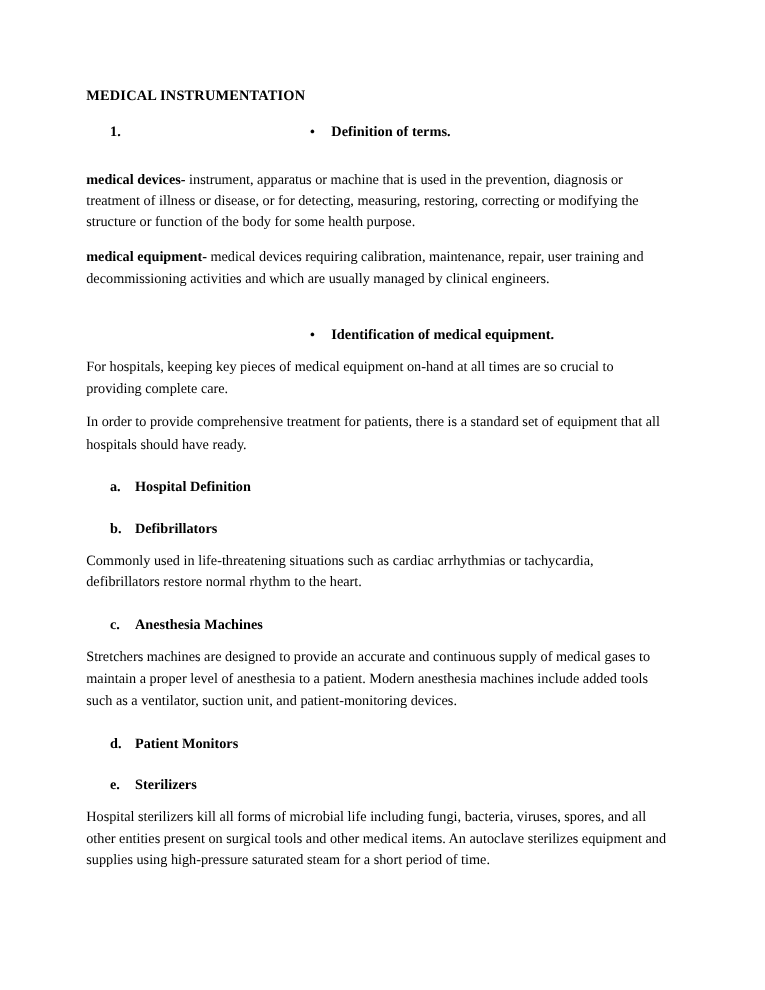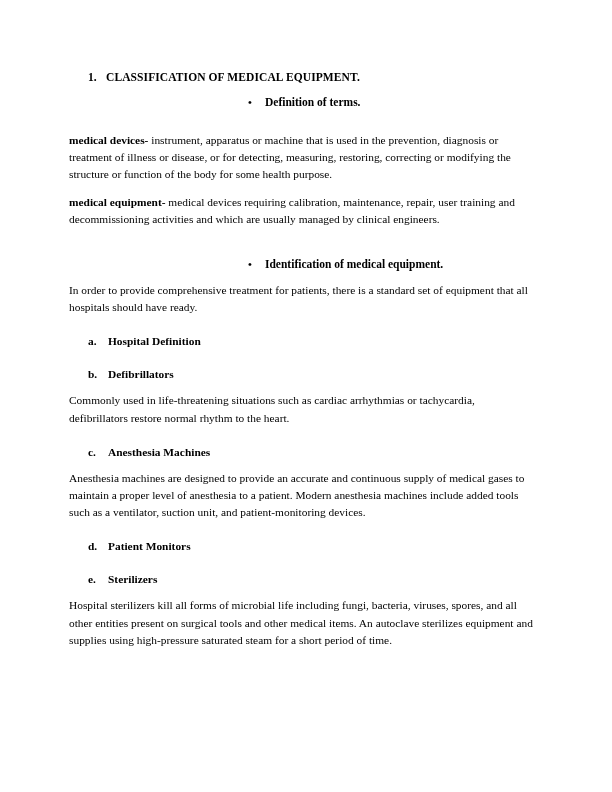--- a/index.html
+++ b/index.html
@@ -94,40 +94,41 @@
     font-weight: bold;
   }
 
   .section-block { margin: 0; }
 </style>
 </head>
 <body>
 
 <div class="page">
 
+  <h1 class="doc-title">MEDICAL INSTRUMENTATION</h1>
 
   <div class="num-item">
     <span class="marker">1.</span>
-    <span>CLASSIFICATION OF MEDICAL EQUIPMENT.</span>
   </div>
 
   <div class="bullet-head first">
     <span class="dot">•</span>
     <span>Definition of terms.</span>
   </div>
 
   <p class="body"><b>medical devices-</b><span> instrument, apparatus or machine that is used in the prevention, diagnosis or treatment of illness or disease, or for detecting, measuring, restoring, correcting or modifying the structure or function of the body for some health purpose.</span></p>
 
   <p class="body"><b>medical equipment-</b><span> medical devices requiring calibration, maintenance, repair, user training and decommissioning activities and which are usually managed by clinical engineers.</span></p>
 
   <div class="bullet-head second">
     <span class="dot">•</span>
     <span>Identification of medical equipment.</span>
   </div>
 
+  <p class="body">For hospitals, keeping key pieces of medical equipment on-hand at all times are so crucial to providing complete care.</p>
   <p class="body">In order to provide comprehensive treatment for patients, there is a standard set of equipment that all hospitals should have ready.</p>
 
   <div class="section-block">
     <div class="alpha-item">
       <span class="marker">a.</span>
       <span>Hospital Definition</span>
     </div>
   </div>
 
   <div class="section-block">
@@ -136,21 +137,21 @@
       <span>Defibrillators</span>
     </div>
     <p class="body">Commonly used in life-threatening situations such as cardiac arrhythmias or tachycardia, defibrillators restore normal rhythm to the heart.</p>
   </div>
 
   <div class="section-block">
     <div class="alpha-item">
       <span class="marker">c.</span>
       <span>Anesthesia Machines</span>
     </div>
-    <p class="body">Anesthesia machines are designed to provide an accurate and continuous supply of medical gases to maintain a proper level of anesthesia to a patient. Modern anesthesia machines include added tools such as a ventilator, suction unit, and patient-monitoring devices.</p>
+    <p class="body">Stretchers machines are designed to provide an accurate and continuous supply of medical gases to maintain a proper level of anesthesia to a patient. Modern anesthesia machines include added tools such as a ventilator, suction unit, and patient-monitoring devices.</p>
   </div>
 
   <div class="section-block">
     <div class="alpha-item">
       <span class="marker">d.</span>
       <span>Patient Monitors</span>
     </div>
   </div>
 
   <div class="section-block">

